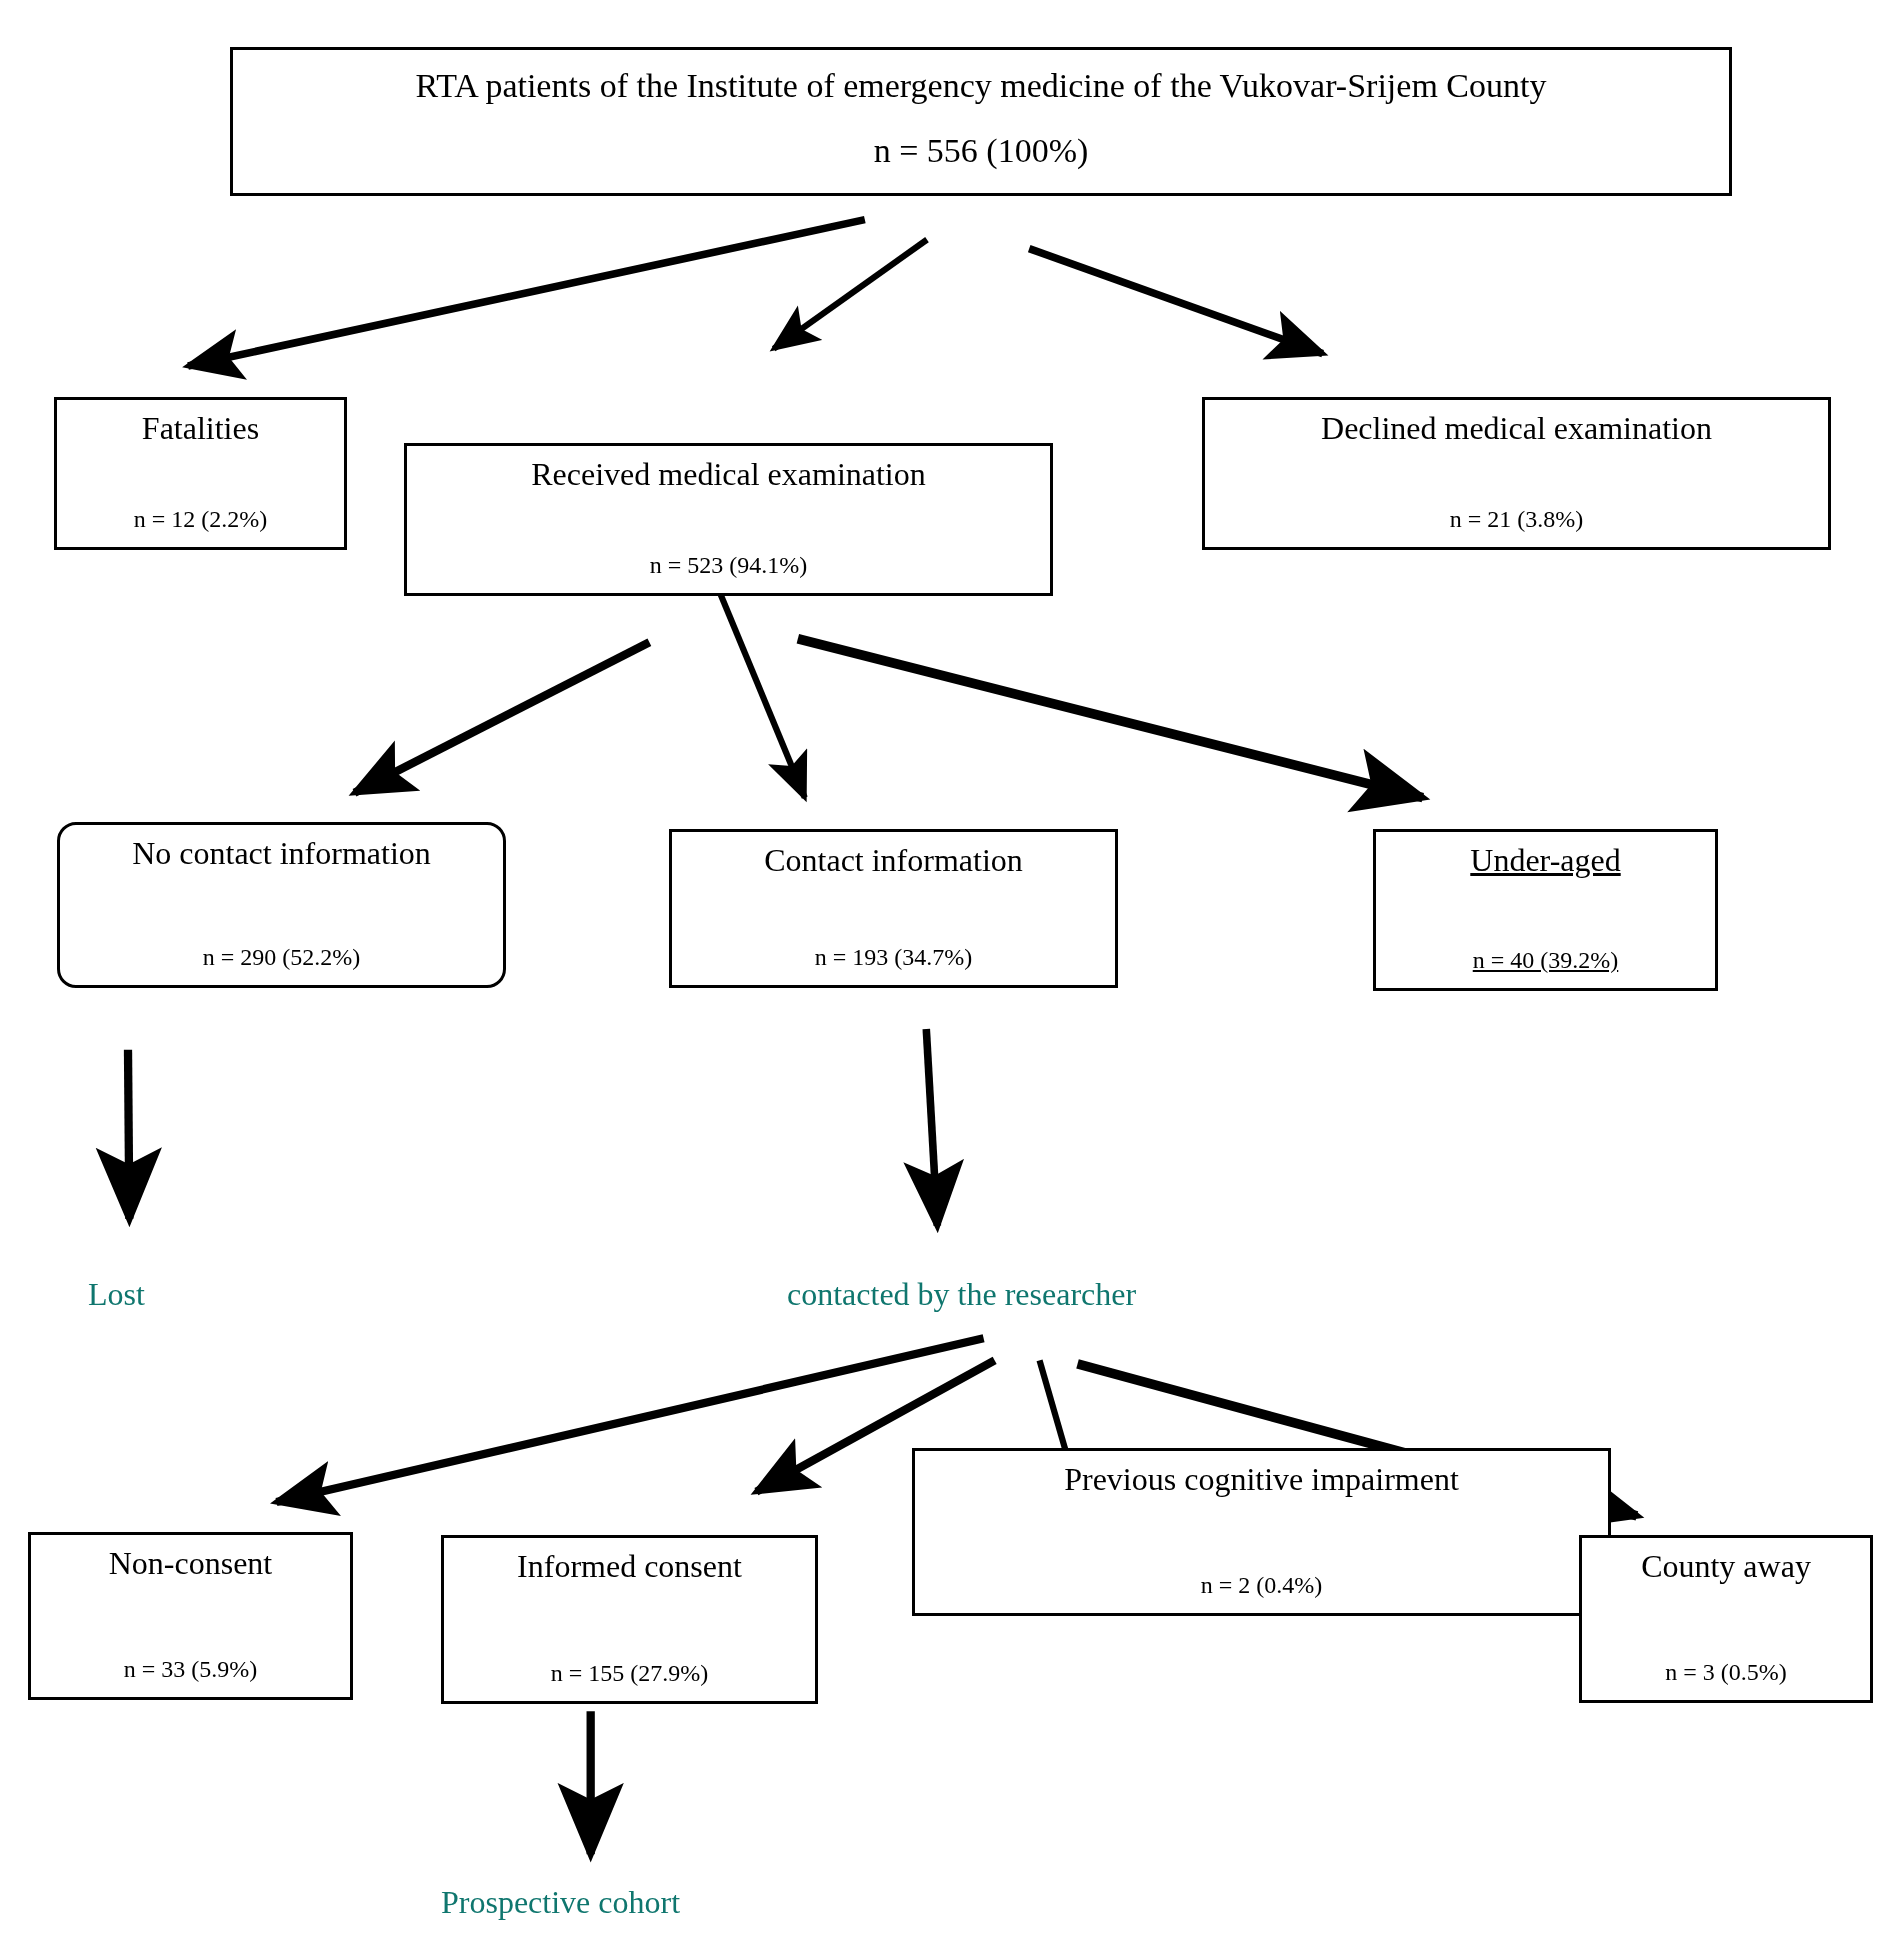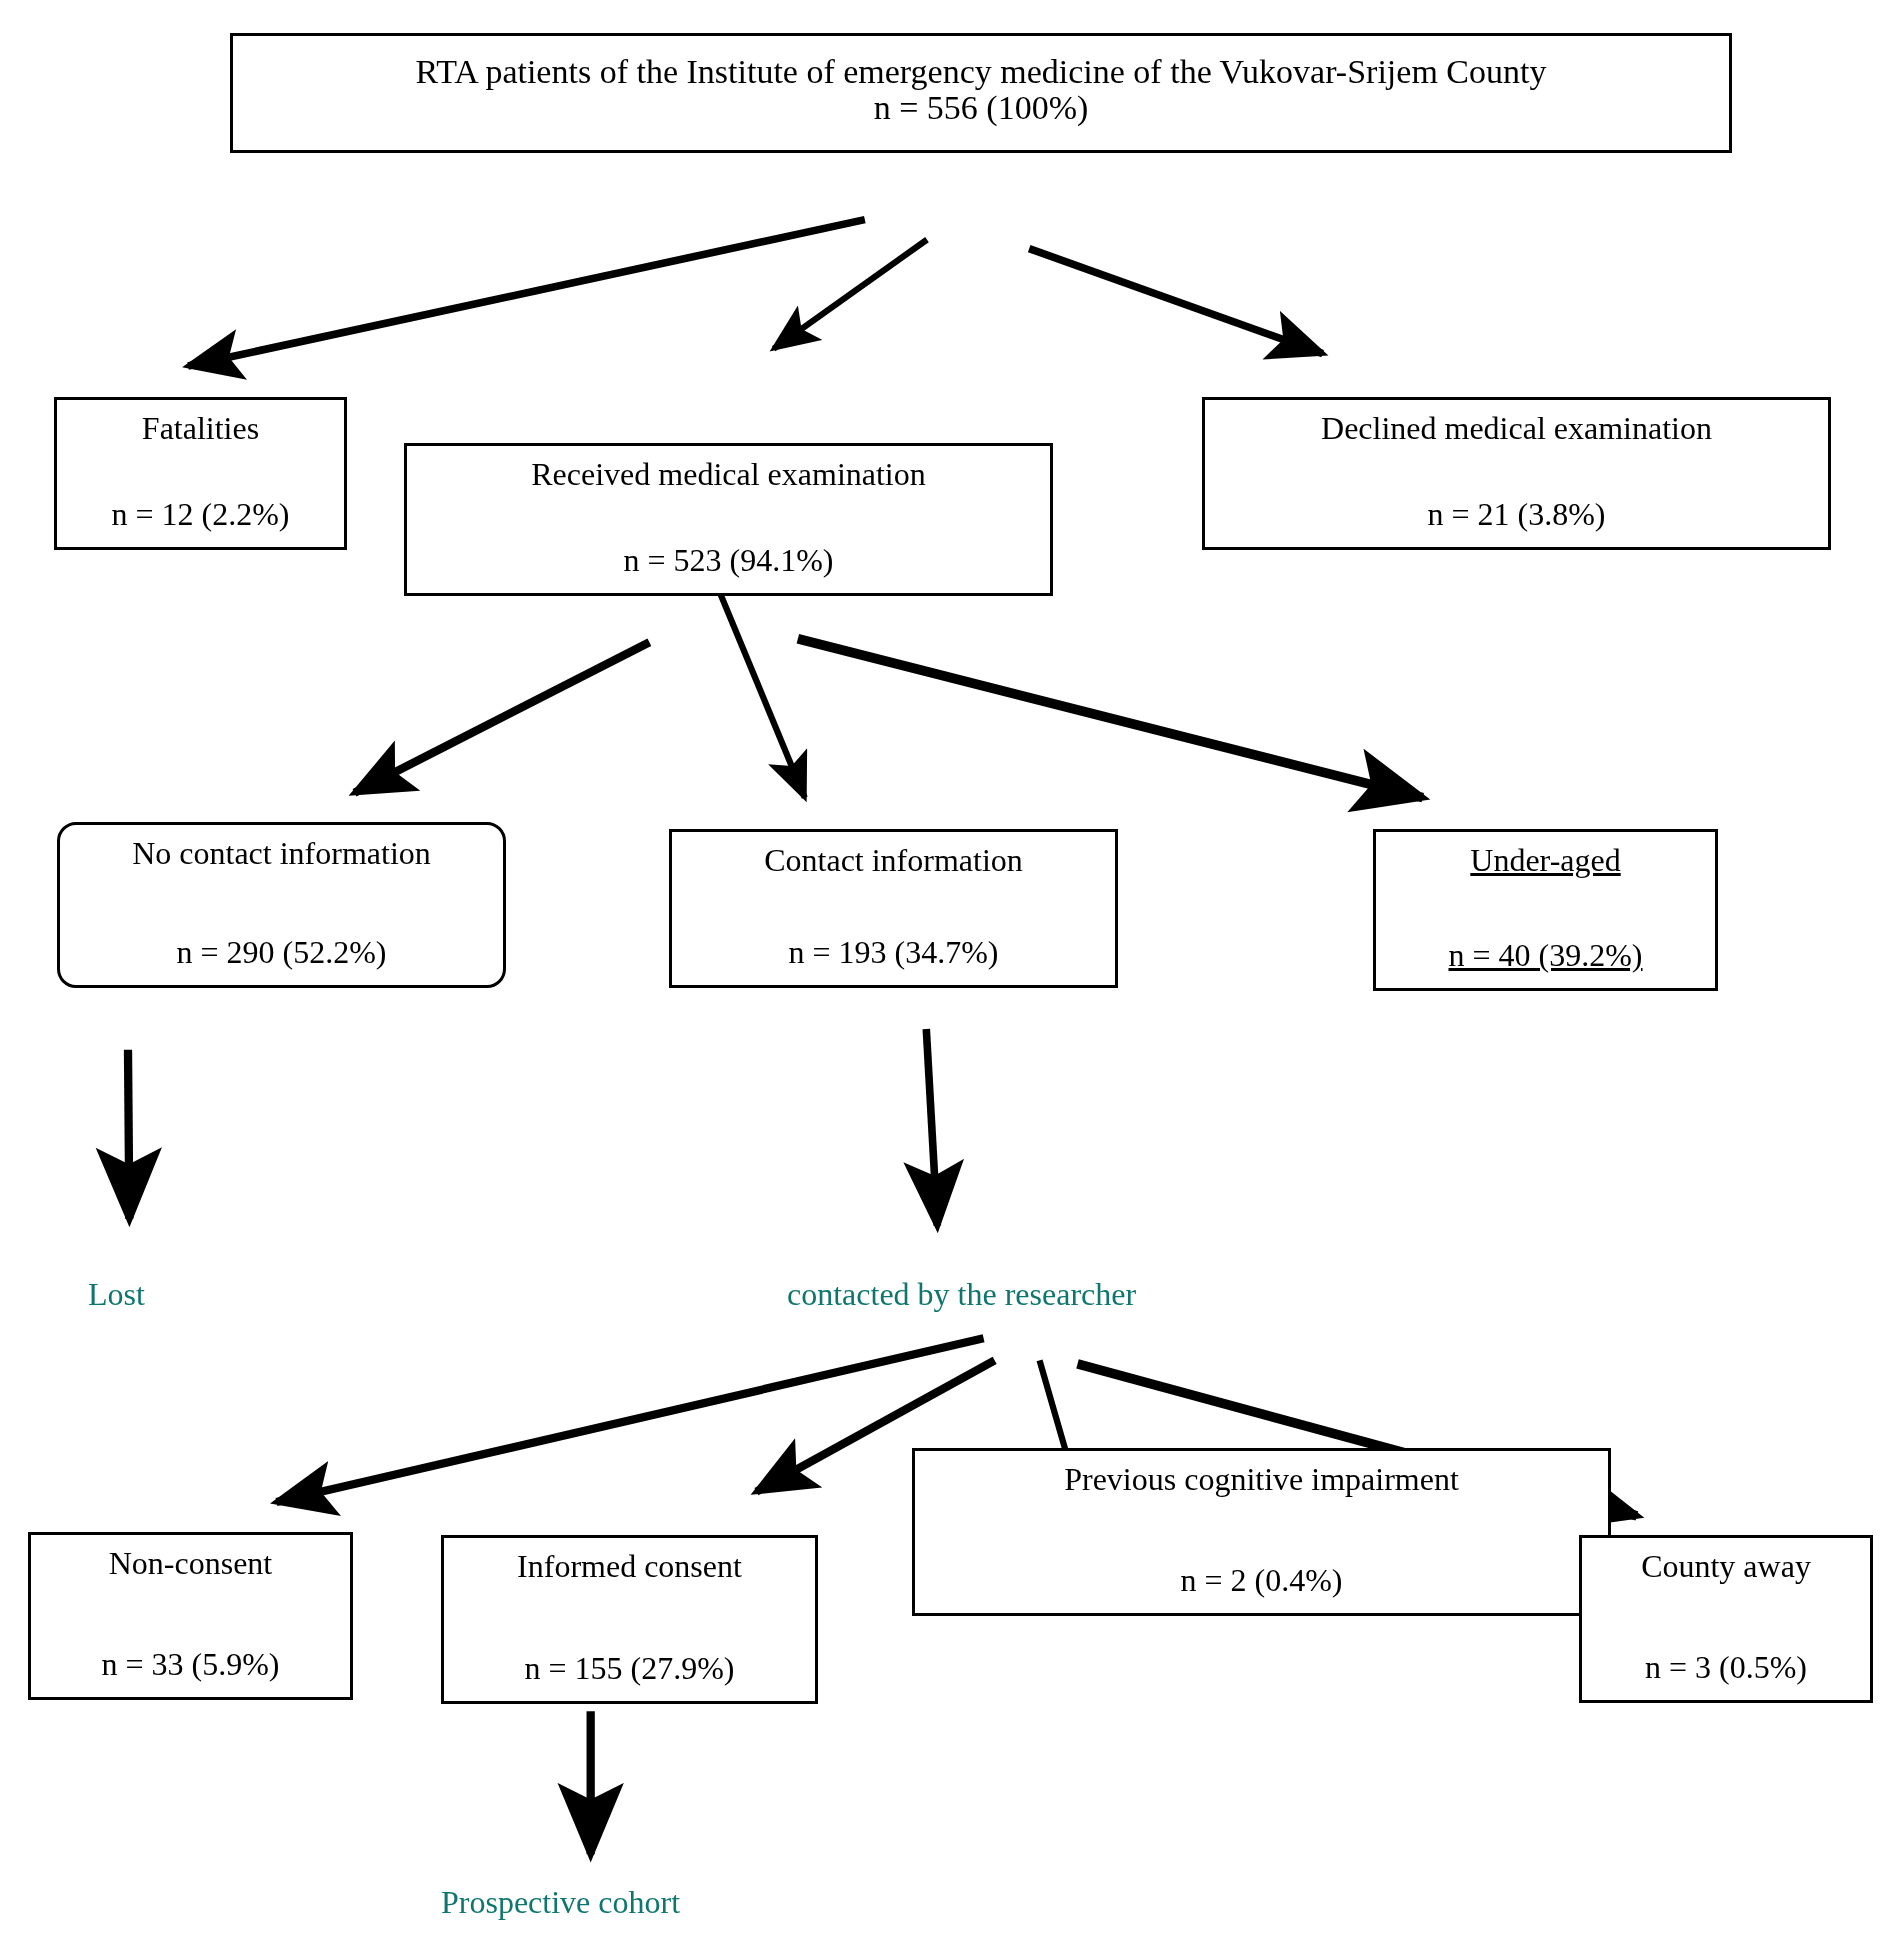--- a/index.html
+++ b/index.html
@@ -35,33 +35,33 @@
     align-items: center;
     text-align: center;
     padding: 12.4px 9.7px 15px 9.7px;
   }
   .node-title {
     font-size: 32px;
     line-height: 1.05;
     white-space: nowrap;
   }
   .node-count {
-    font-size: 32px;
+    font-size: 24px;
     line-height: 1.05;
     white-space: nowrap;
   }
   .plain-label {
     position: absolute;
     font-size: 32px;
     line-height: 1.05;
     white-space: nowrap;
     color: #0f766e;
   }
   
-  #box-root       { left: 230px;  top: 33px;   width: 1502px; height: 120px; padding-top: 18px; padding-bottom: 34px; }
+  #box-root       { left: 230px;  top: 47px;   width: 1502px; height: 149px; padding-top: 18px; padding-bottom: 24px; }
   #box-root .node-title { font-size: 34px; }
   #box-root .node-count { font-size: 34px; }
 
   #box-fatalities { left: 54px;   top: 397px;  width: 293px;  height: 153px; }
   #box-received   { left: 404px;  top: 397px;  width: 649px;  height: 153px; margin-top: 46px; }
   #box-declined   { left: 1202px; top: 397px;  width: 629px;  height: 153px; }
 
   #box-nocontact  { left: 57px;   top: 822px; width: 449px;  height: 166px; border-radius: 19px; }
   #box-contact    { left: 669px;  top: 829px; width: 449px;  height: 159px; }
   #box-underaged  { left: 1373px; top: 829px; width: 345px;  height: 162px; text-decoration: underline; }

